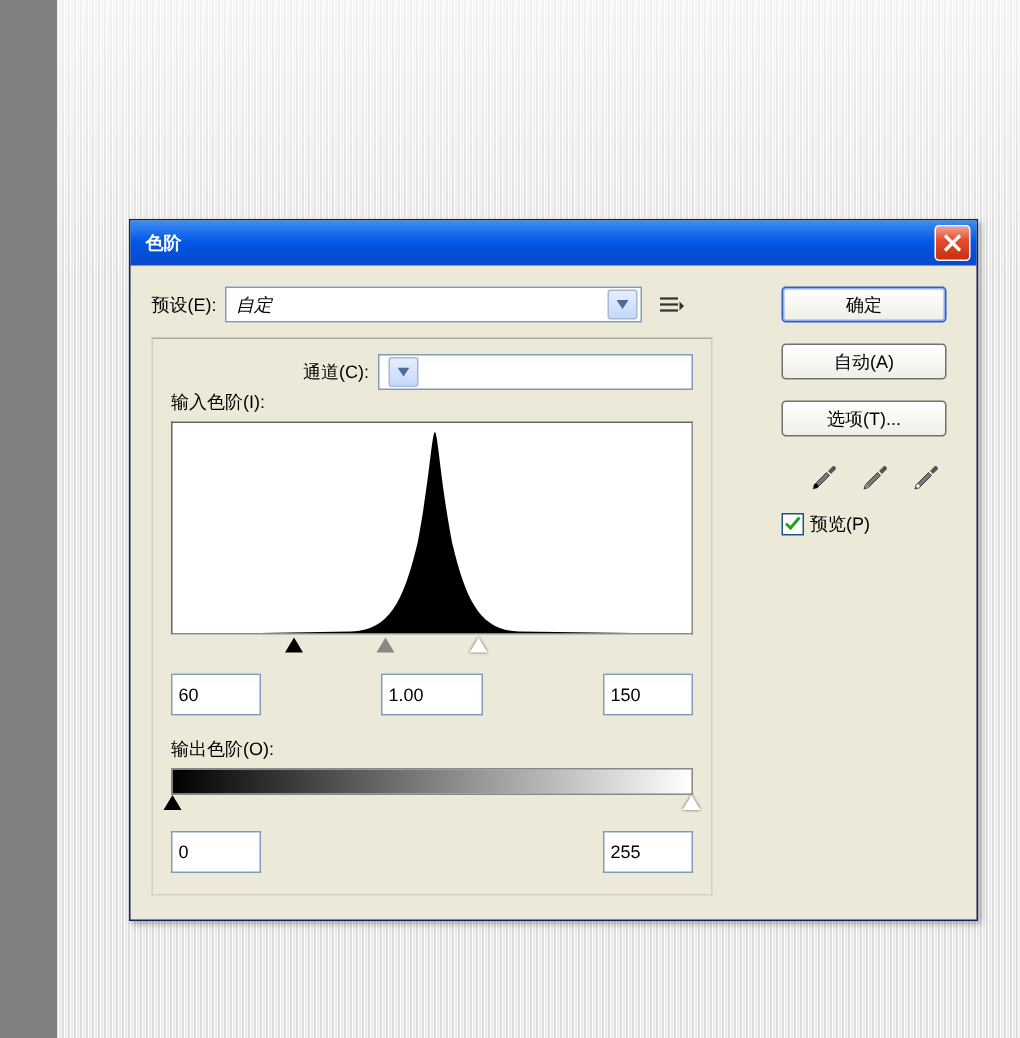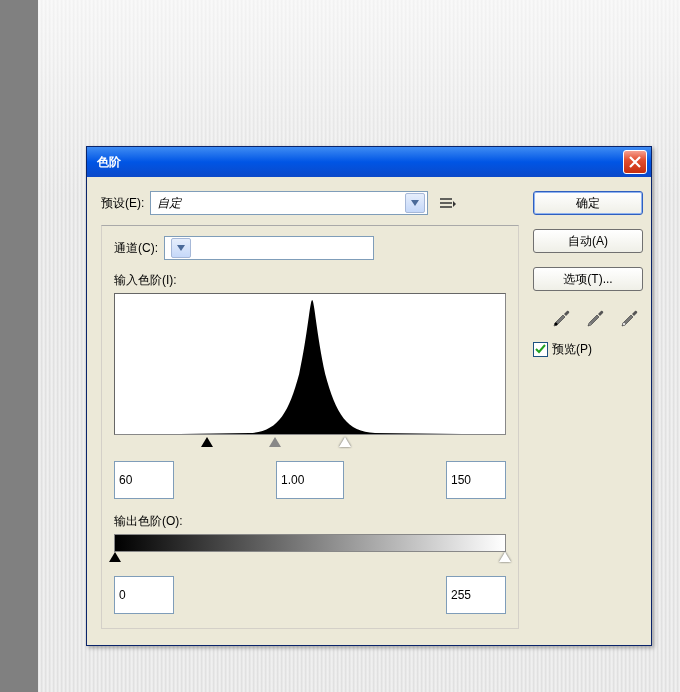--- a/index.html
+++ b/index.html
@@ -66,21 +66,22 @@
   border: 1px solid #fff;
   border-radius: 3px;
   display: flex;
   align-items: center;
   justify-content: center;
   cursor: pointer;
 }
 .close-btn svg { width: 14px; height: 14px; }
 .dialog-body {
   display: flex;
-  padding: 14px 8px 16px 14px;
+  padding: 14px 20px 16px 14px;
+  gap: 32px;
 }
 .left-col { flex: 1; }
 .right-col { width: 110px; margin-left: 14px; }
 .row { display: flex; align-items: center; margin-bottom: 10px; }
 .label { margin-right: 6px; }
 .select-box {
   display: flex;
   align-items: center;
   background: #fff;
   border: 1px solid #7f9db9;
@@ -103,21 +104,21 @@
 .preset-menu-icon {
   width: 18px; height: 14px;
   margin-left: 10px;
 }
 .fieldset {
   border: 1px solid #d4d0c8;
   border-top-color:#a9a9a9;
   padding: 10px 12px 14px 12px;
   margin-top: 4px;
 }
-.fieldset .row-channel { display:flex; align-items:center; margin-bottom:12px; justify-content:flex-start; }
+.fieldset .row-channel { display:flex; align-items:center; margin-bottom:0; justify-content:flex-end; }
 .histogram-box {
   background: #fff;
   border: 1px solid #888;
   border-top-color:#666;
   border-left-color:#666;
   height: 140px;
   position: relative;
   margin-top: 4px;
   margin-bottom: 2px;
 }
@@ -142,21 +143,21 @@
 .tri.white { border-bottom: 10px solid #fff; filter: drop-shadow(0 0 1px #555); }
 .output-gradient {
   height: 16px;
   background: linear-gradient(to right,#000,#fff);
   border:1px solid #888;
   margin-top:4px;
 }
 .input-row { display:flex; justify-content:space-between; margin-top:10px; }
 .numbox {
   width: 60px;
-  height: 38px;
+  height: 28px;
   background: #fff;
   border: 1px solid #7f9db9;
   padding: 2px 4px;
   font-size: 12px;
   box-sizing: border-box;
   text-align: left;
 }
 .numbox.center-w { width:68px; }
 .btn {
   display: block;

